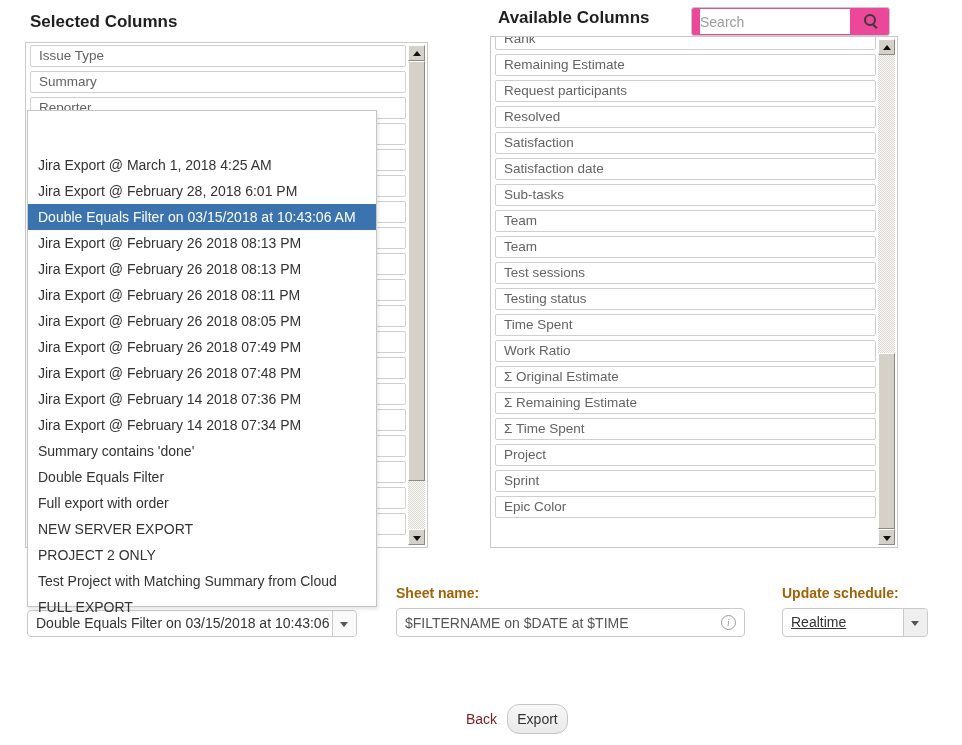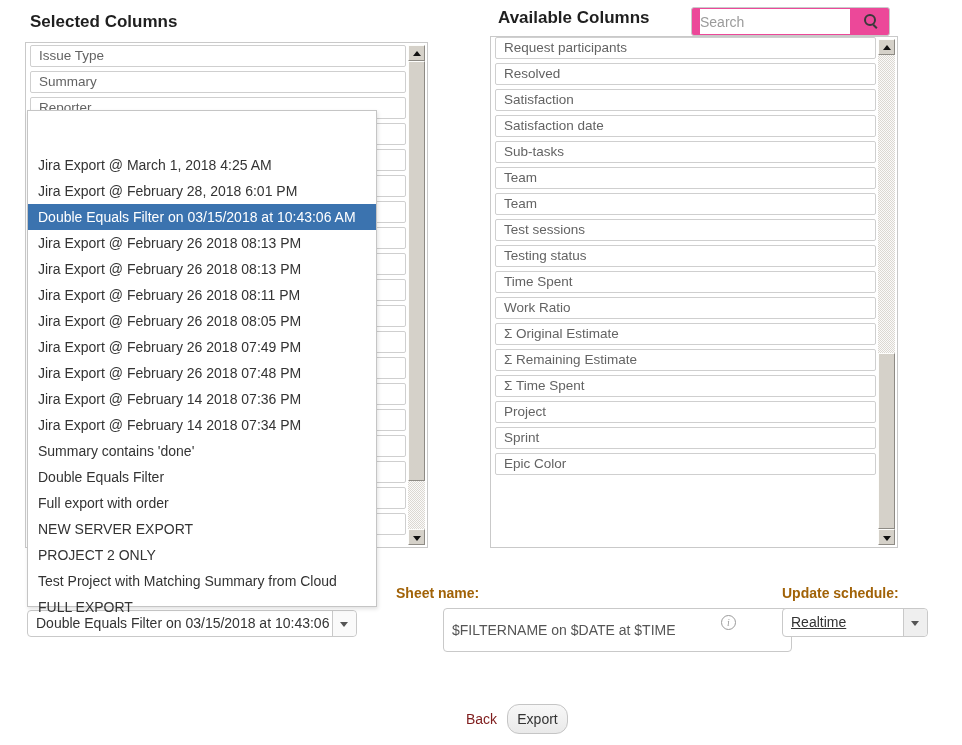--- a/index.html
+++ b/index.html
@@ -150,20 +150,22 @@
 
   <h2 class="col-head abs" style="left:498px; top:8px;">Available Columns</h2>
 
   <div class="search-wrap abs">
     <input type="text" placeholder="Search" style="">
     <span class="mag-icon"></span>
   </div>
 
   <div class="listbox abs" style="left:490px; top:36px; width:408px; height:512px;">
     <div class="list-inner" style="right:21px; padding-top:0;" id="available-items">
+        <div class="col-item" style="margin-top: -9px;">Rank</div>
+        <div class="col-item">Remaining Estimate</div>
         <div class="col-item">Request participants</div>
         <div class="col-item">Resolved</div>
         <div class="col-item">Satisfaction</div>
         <div class="col-item">Satisfaction date</div>
         <div class="col-item">Sub-tasks</div>
         <div class="col-item">Team</div>
         <div class="col-item">Team</div>
         <div class="col-item">Test sessions</div>
         <div class="col-item">Testing status</div>
         <div class="col-item">Time Spent</div>
@@ -181,21 +183,21 @@
         </div>
       <div class="strack" style="top:16px; bottom:16px;"></div>
       <div class="sthumb" style="top:314px; height:176px;"></div>
       <div class="sbtn" style="bottom:0;">
           <span class="tri-down"></span>
         </div>
     </div>
   </div>
 
   <div class="field-label abs" style="left:396px; top:585px;">Sheet name:</div>
-  <input class="text-input abs" style="left: 396px; top: 608px; width: 349px; height: 44px; margin-left: 47px;" type="text" value="$FILTERNAME on $DATE at $TIME">
+  <input class="text-input abs" style="left: 396px; top: 608px; width: 349px; height: 29px;" type="text" value="$FILTERNAME on $DATE at $TIME">
   <span class="info-icon abs" style="left:721px; top:615px;">i</span>
 
   <div class="field-label abs" style="left:782px; top:585px;">Update schedule:</div>
   <div class="sel abs" style="left:782px; top:608px; width:146px; height:29px;">
     <span class="sel-text" style="line-height:27px;text-decoration:underline;">Realtime</span>
     <span class="sel-btn" style="background:#efefef;">
       <span class="caret"></span>
     </span>
   </div>
 

